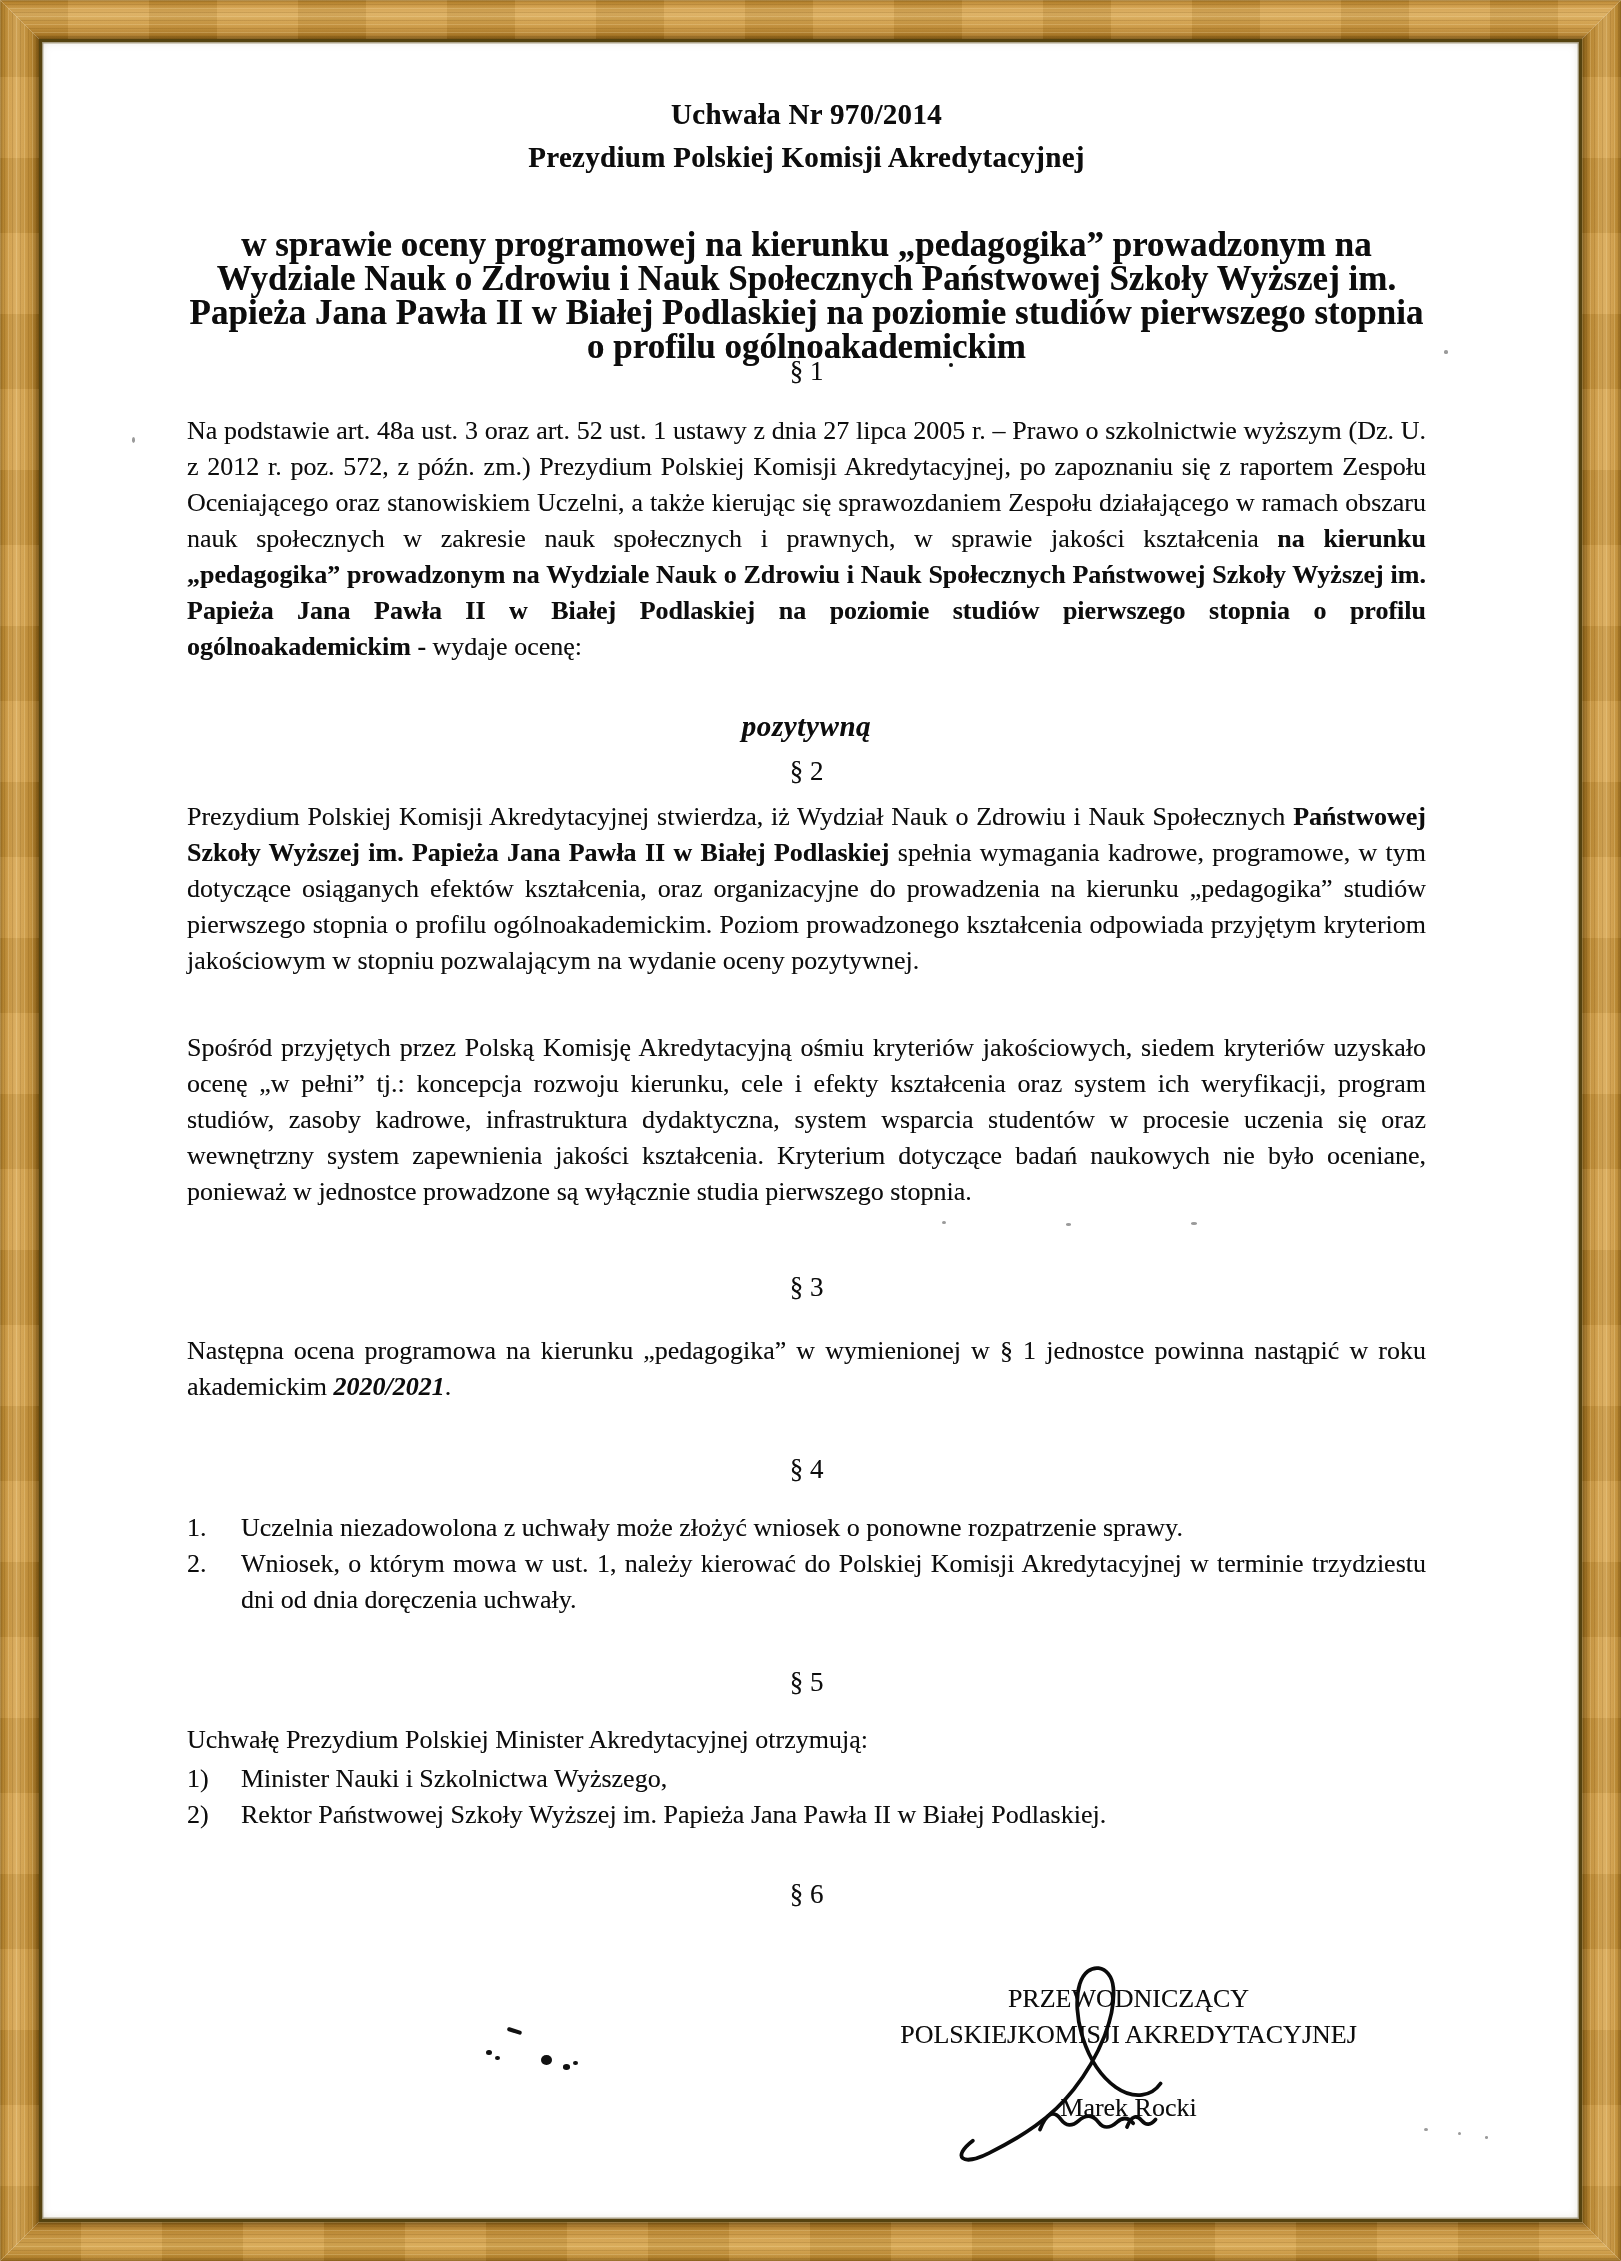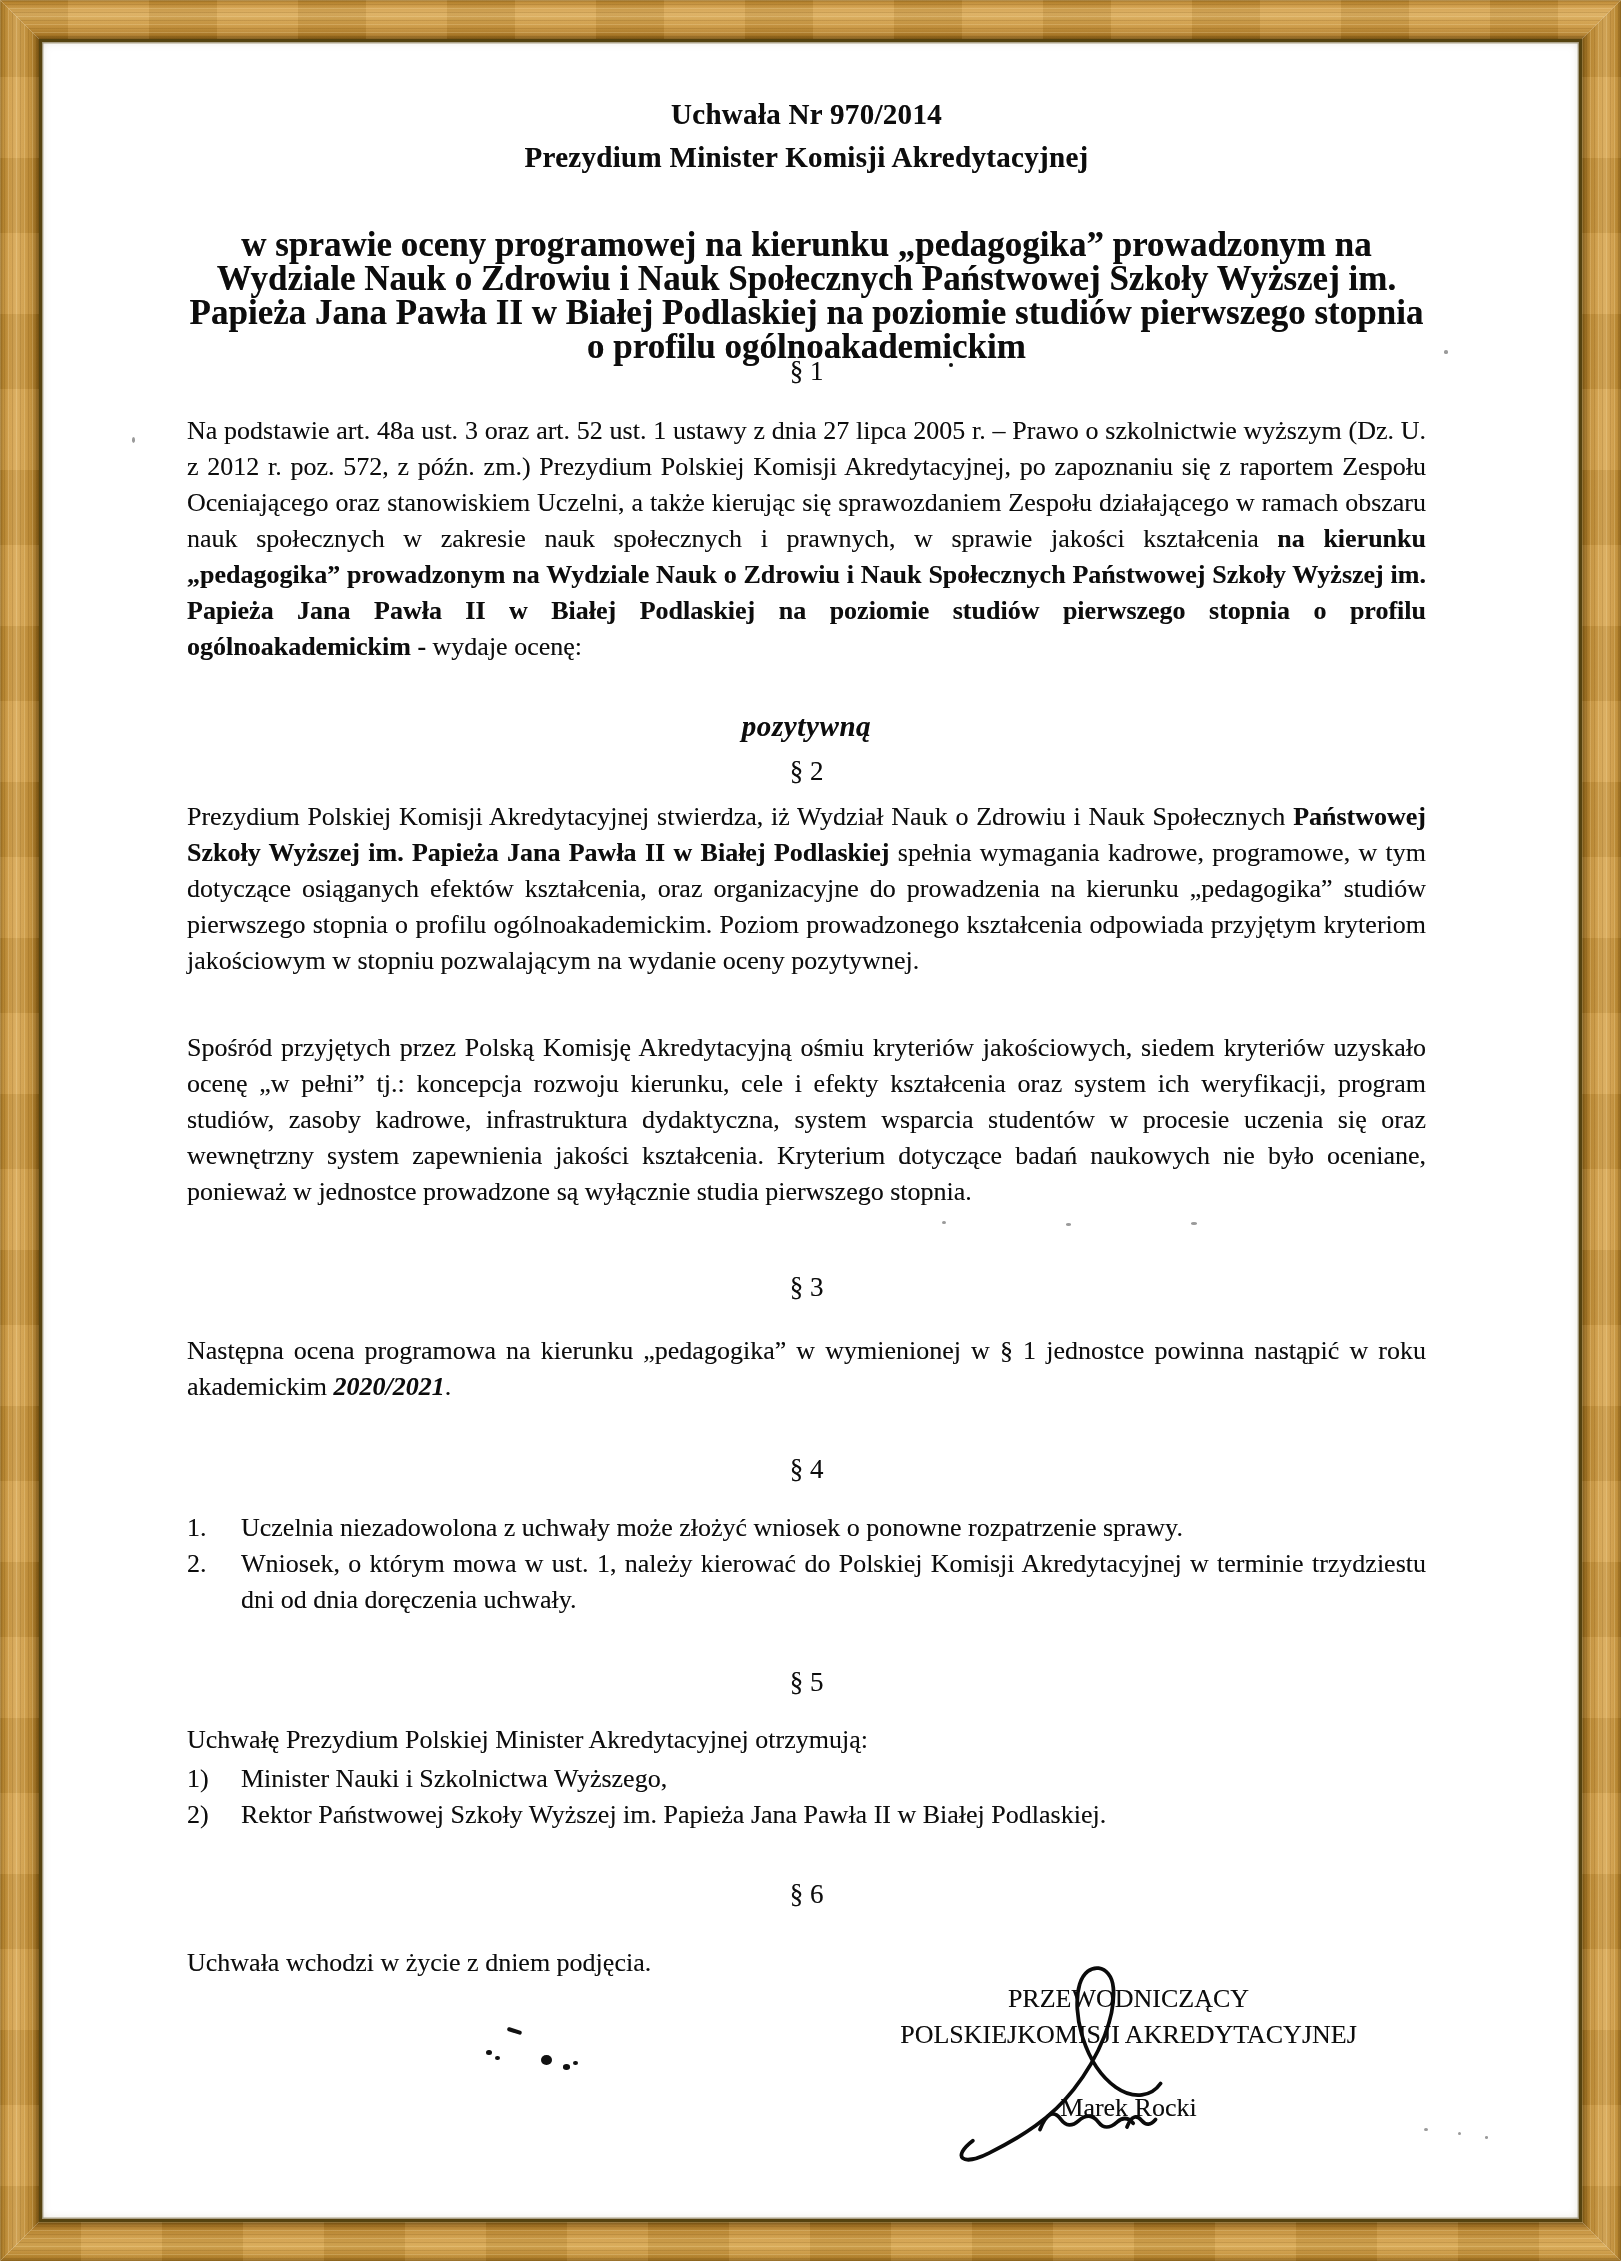--- a/index.html
+++ b/index.html
@@ -78,21 +78,21 @@
 
 <div class="strip top"></div>
 <div class="strip bottom"></div>
 <div class="strip left"></div>
 <div class="strip right"></div>
 
 <div class="paper">
   <div class="content">
 
     <div class="blk center title" style="top:57px">Uchwała Nr 970/2014</div>
-    <div class="blk center title" style="top:100px">Prezydium Minister Komisji Akredytacyjnej</div>
+    <div class="blk center title" style="top:100px">Prezydium Polskiej Komisji Akredytacyjnej</div>
     <div class="blk center subject" style="top:189px">w sprawie oceny programowej na kierunku „pedagogika” prowadzonym na Wydziale Nauk o Zdrowiu i Nauk Społecznych Państwowej Szkoły Wyższej im. Papieża Jana Pawła II w Białej Podlaskiej na poziomie studiów pierwszego stopnia o profilu ogólnoakademickim</div>
 
     <div class="blk mark" style="top:315px">§ 1</div>
     <div class="blk para" style="top:374px"><span>Na podstawie art. 48a ust. 3 oraz art. 52 ust. 1 ustawy z dnia 27 lipca 2005 r. – Prawo o szkolnictwie wyższym (Dz. U. z 2012 r. poz. 572, z późn. zm.) Prezydium Polskiej Komisji Akredytacyjnej, po zapoznaniu się z raportem Zespołu Oceniającego oraz stanowiskiem Uczelni, a także kierując się sprawozdaniem Zespołu działającego w ramach obszaru nauk społecznych w zakresie nauk społecznych i prawnych, w sprawie jakości kształcenia </span><span class="b">na kierunku „pedagogika” prowadzonym na Wydziale Nauk o Zdrowiu i Nauk Społecznych Państwowej Szkoły Wyższej im. Papieża Jana Pawła II w Białej Podlaskiej na poziomie studiów pierwszego stopnia o profilu ogólnoakademickim -</span><span> wydaje ocenę:</span></div>
     <div class="blk center verdict" style="top:671px">pozytywną</div>
 
     <div class="blk mark" style="top:715px">§ 2</div>
     <div class="blk para" style="top:760px"><span>Prezydium Polskiej Komisji Akredytacyjnej stwierdza, iż Wydział Nauk o Zdrowiu i Nauk Społecznych </span><span class="b">Państwowej Szkoły Wyższej im. Papieża Jana Pawła II w Białej Podlaskiej</span><span> spełnia wymagania kadrowe, programowe, w tym dotyczące osiąganych efektów kształcenia, oraz organizacyjne do prowadzenia na kierunku „pedagogika” studiów pierwszego stopnia o profilu ogólnoakademickim. Poziom prowadzonego kształcenia odpowiada przyjętym kryteriom jakościowym w stopniu pozwalającym na wydanie oceny pozytywnej.</span></div>
     <div class="blk para" style="top:991px">Spośród przyjętych przez Polską Komisję Akredytacyjną ośmiu kryteriów jakościowych, siedem kryteriów uzyskało ocenę „w pełni” tj.: koncepcja rozwoju kierunku, cele i efekty kształcenia oraz system ich weryfikacji, program studiów, zasoby kadrowe, infrastruktura dydaktyczna, system wsparcia studentów w procesie uczenia się oraz wewnętrzny system zapewnienia jakości kształcenia. Kryterium dotyczące badań naukowych nie było oceniane, ponieważ w jednostce prowadzone są wyłącznie studia pierwszego stopnia.</div>
 
@@ -118,21 +118,20 @@
         <span class="num">1)</span>
         <span class="txt" style="text-align:left">Minister Nauki i Szkolnictwa Wyższego,</span>
       </div>
       <div class="li">
         <span class="num">2)</span>
         <span class="txt" style="text-align:left">Rektor Państwowej Szkoły Wyższej im. Papieża Jana Pawła II w Białej Podlaskiej.</span>
       </div>
     </div>
 
     <div class="blk mark" style="top:1838px">§ 6</div>
-    <div class="blk para nojust" style="top:1906px">Uchwała wchodzi w życie z dniem podjęcia.</div>
 
     <div class="sig">
       <div>PRZEWODNICZĄCY</div>
       <div>POLSKIEJKOMISJI AKREDYTACYJNEJ</div>
       <span class="name">Marek Rocki</span>
     </div>
 
     <svg class="sig-svg" viewBox="0 0 620 370">
       <g fill="none" stroke="#0b0b0b" stroke-width="6" stroke-linecap="round" stroke-linejoin="round">
         <path d="M70 318 C 36 344 52 360 96 338 C 150 311 196 282 232 236 C 274 182 300 118 296 72 C 293 34 254 28 242 66 C 228 112 250 196 300 232 C 330 253 358 246 372 226"></path>

